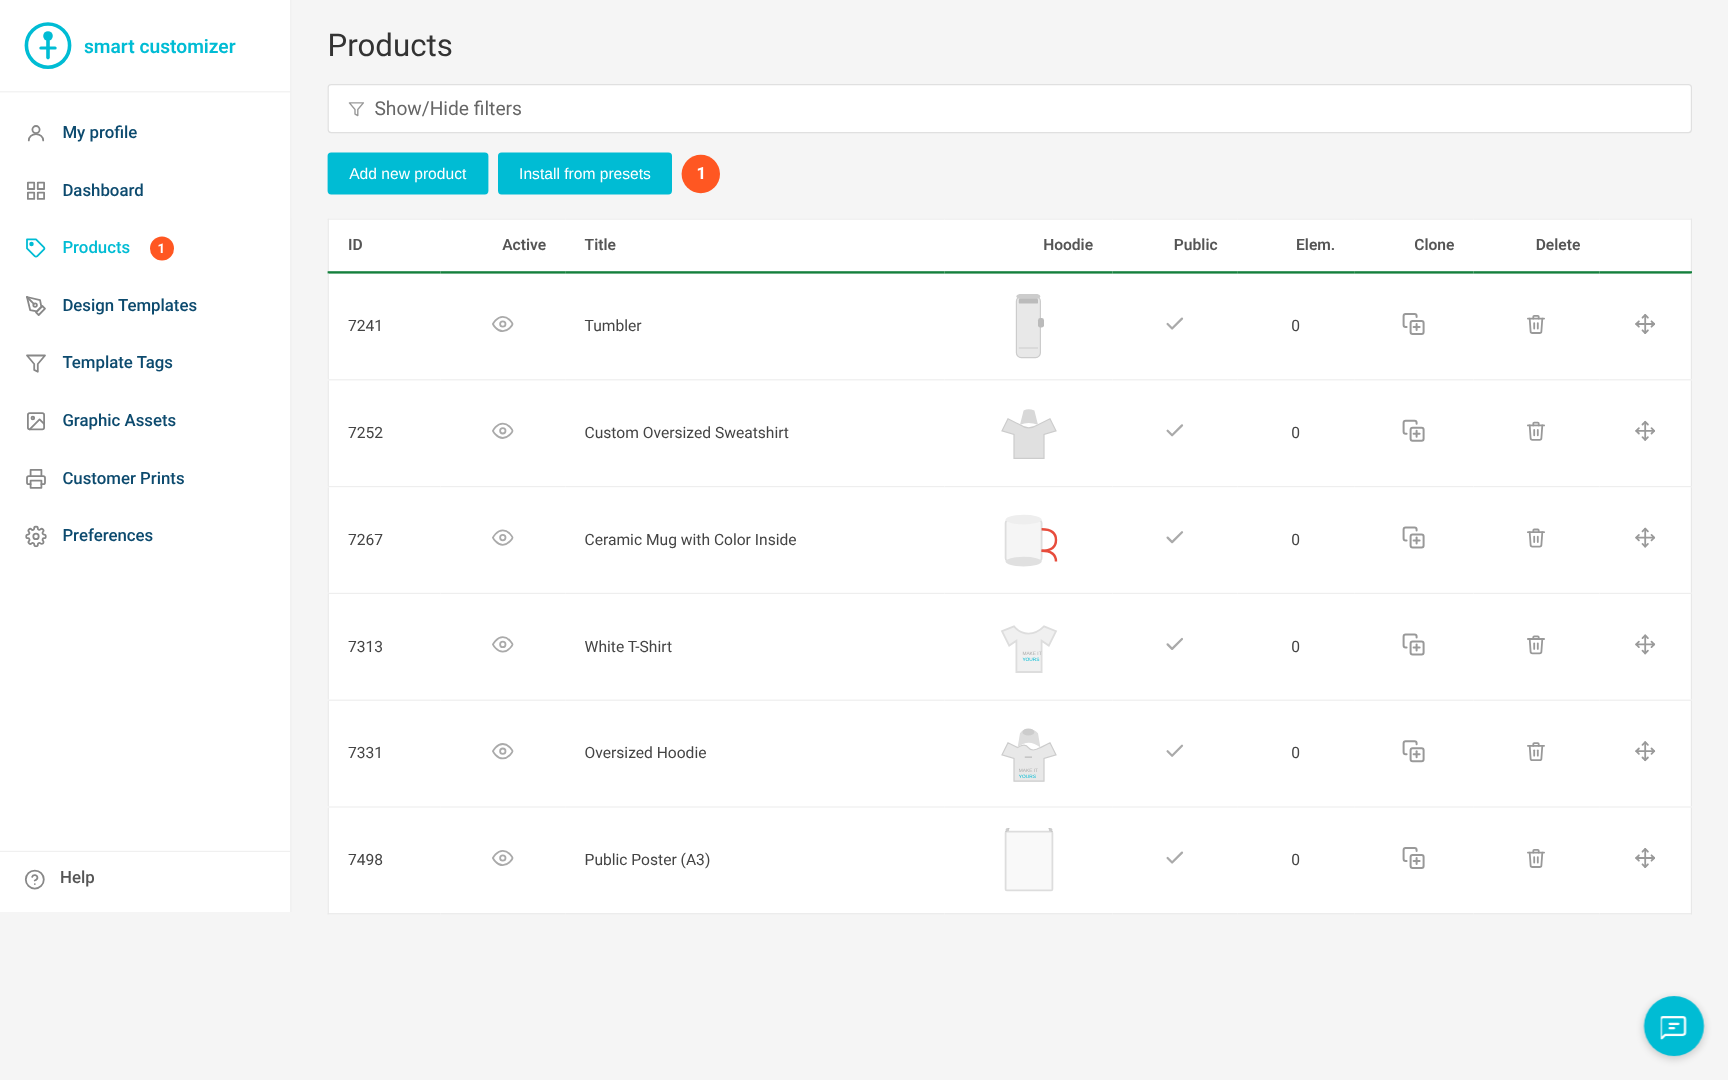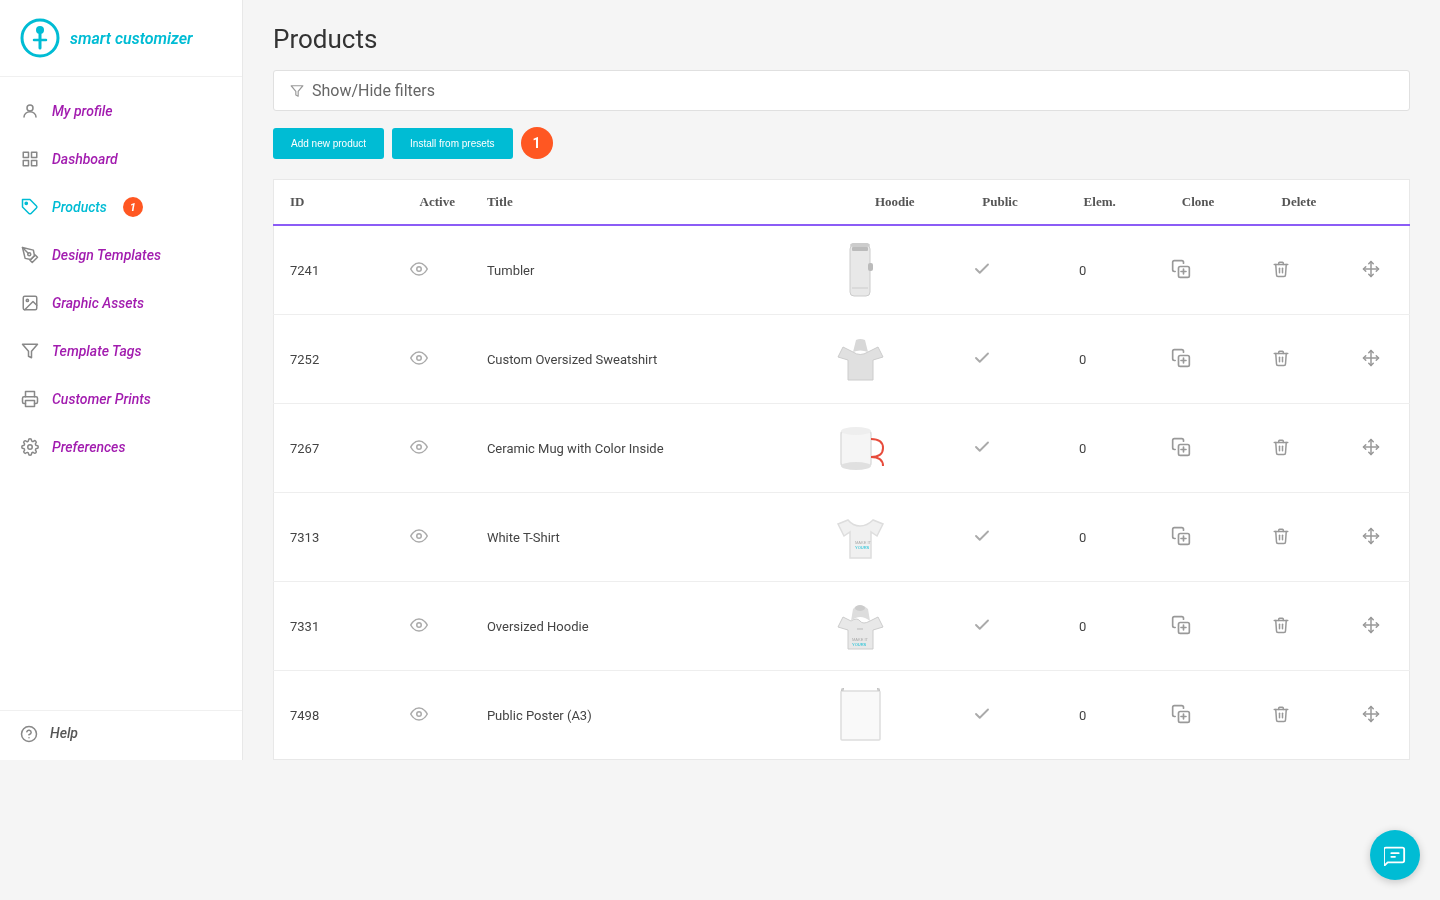--- a/index.html
+++ b/index.html
@@ -7,21 +7,20 @@
 
     
     .sidebar {
       width: 243px;
       background: #fff;
       border-right: 1px solid #e8e8e8;
       display: flex;
       flex-direction: column;
       flex-shrink: 0;
       height: 760px;
-      font-style: italic;
     }
     .sidebar-logo {
       display: flex;
       align-items: center;
       padding: 18px 20px;
       gap: 10px;
       border-bottom: 1px solid #f0f0f0;
     }
     .logo-icon {
       width: 40px;
@@ -37,21 +36,21 @@
       flex-direction: column;
       padding: 10px 0;
       flex: 1;
     }
     .nav-item {
       display: flex;
       align-items: center;
       padding: 14px 20px;
       gap: 12px;
       cursor: pointer;
-      color: #a21caf;
+      color: #0c4a6e;
       font-size: 14px;
       font-weight: 500;
       position: relative;
       text-decoration: none;
     }
     .nav-item.active { color: #00bcd4; }
     .nav-item .nav-icon {
       width: 20px;
       height: 20px;
       display: flex;
@@ -121,21 +120,21 @@
       align-items: center;
       gap: 8px;
       margin-bottom: 8px;
     }
     .btn-primary {
       background: #00bcd4;
       color: #fff;
       border: none;
       border-radius: 3px;
       padding: 10px 18px;
-      font-size: 10px;
+      font-size: 13px;
       font-weight: 500;
       cursor: pointer;
     }
     .badge-circle {
       background: #ff5722;
       color: #fff;
       border-radius: 50%;
       width: 32px;
       height: 32px;
       font-size: 14px;
@@ -151,22 +150,21 @@
       overflow-y: auto;
       padding: 0 30px 20px 30px;
     }
     table {
       width: 100%;
       border-collapse: collapse;
       background: #fff;
       border: 1px solid #e8e8e8;
     }
     thead tr {
-      border-bottom: 2px solid #8b5cf6;
-      font-family: Liberation Serif, serif;
+      border-bottom: 2px solid #15803d;
     }
     thead th {
       padding: 14px 16px;
       text-align: left;
       font-size: 13px;
       font-weight: 600;
       color: #555;
     }
     thead th.center { text-align: right; }
     tbody tr {
@@ -276,35 +274,35 @@
           <path d="M2 2l7.586 7.586"></path>
             <circle cx="11" cy="11" r="2"></circle>
         </svg>
       </span>
       <span>Design Templates</span>
     </div>
 
     <div class="nav-item">
       <span class="nav-icon">
         <svg width="18" height="18" viewBox="0 0 24 24" fill="none" stroke="#888" stroke-width="2" stroke-linecap="round" stroke-linejoin="round">
+          <polygon points="22 3 2 3 10 12.46 10 19 14 21 14 12.46 22 3"></polygon>
+        </svg>
+      </span>
+      <span>Template Tags</span>
+    </div>
+
+    <div class="nav-item">
+      <span class="nav-icon">
+        <svg width="18" height="18" viewBox="0 0 24 24" fill="none" stroke="#888" stroke-width="2" stroke-linecap="round" stroke-linejoin="round">
           <rect x="3" y="3" width="18" height="18" rx="2"></rect>
             <circle cx="8.5" cy="8.5" r="1.5"></circle>
           <polyline points="21 15 16 10 5 21"></polyline>
         </svg>
       </span>
       <span>Graphic Assets</span>
-    </div>
-
-    <div class="nav-item">
-      <span class="nav-icon">
-        <svg width="18" height="18" viewBox="0 0 24 24" fill="none" stroke="#888" stroke-width="2" stroke-linecap="round" stroke-linejoin="round">
-          <polygon points="22 3 2 3 10 12.46 10 19 14 21 14 12.46 22 3"></polygon>
-        </svg>
-      </span>
-      <span>Template Tags</span>
     </div>
 
     <div class="nav-item">
       <span class="nav-icon">
         <svg width="18" height="18" viewBox="0 0 24 24" fill="none" stroke="#888" stroke-width="2" stroke-linecap="round" stroke-linejoin="round">
           <polyline points="6 9 6 2 18 2 18 9"></polyline>
             <path d="M6 18H4a2 2 0 01-2-2v-5a2 2 0 012-2h16a2 2 0 012 2v5a2 2 0 01-2 2h-2"></path>
           <rect x="6" y="14" width="12" height="8"></rect>
         </svg>
       </span>

